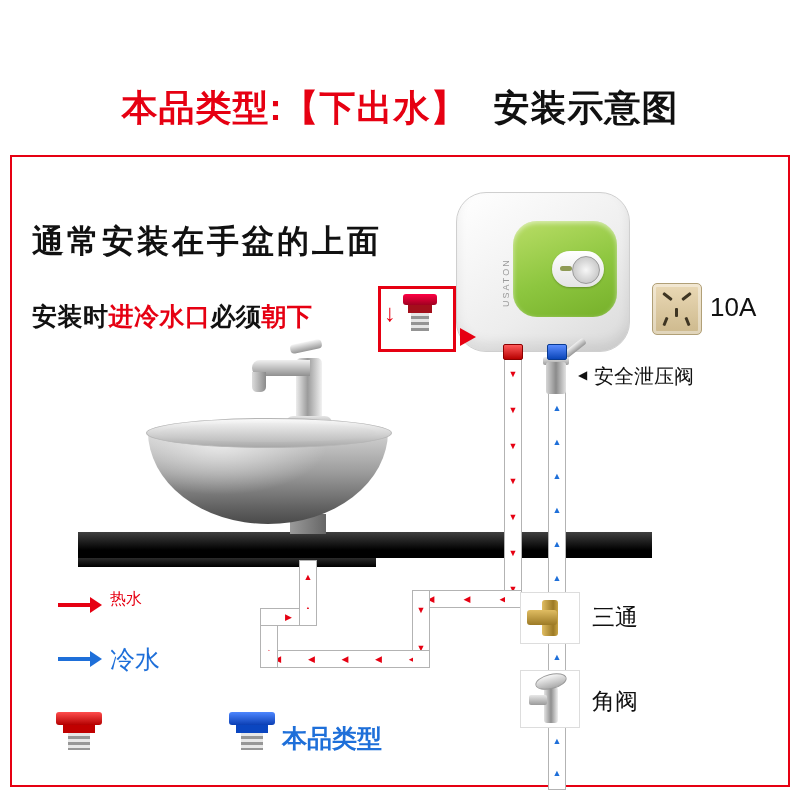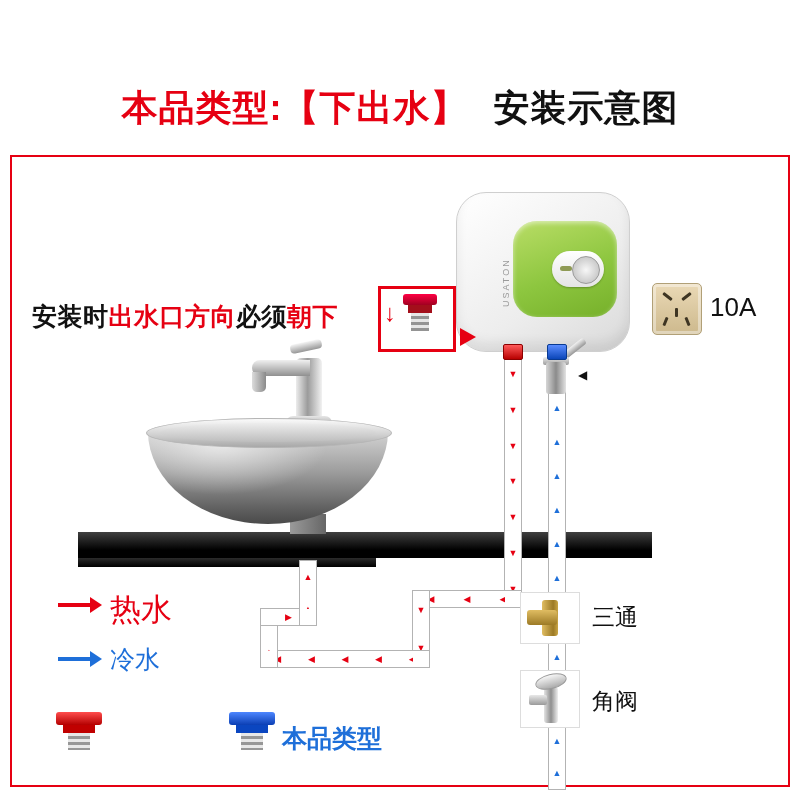--- a/index.html
+++ b/index.html
@@ -144,21 +144,21 @@
   .leg-arrow{position:absolute;width:48px;height:16px;z-index:7;}
   .leg-arrow .line{position:absolute;left:0;top:6px;width:34px;height:4px;}
   .leg-arrow .head{position:absolute;left:32px;top:0;width:0;height:0;
                    border-top:8px solid transparent;border-bottom:8px solid transparent;}
   .leg-arrow.hot .line{background:var(--hot,#e60012);}
   .leg-arrow.hot .head{border-left:12px solid var(--hot,#e60012);}
   .leg-arrow.cold .line{background:var(--cold,#1e6fd9);}
   .leg-arrow.cold .head{border-left:12px solid var(--cold,#1e6fd9);}
   .leg-hot-arrow{left:58px;top:597px;}
   .leg-cold-arrow{left:58px;top:651px;}
-  .leg-hot-label{position:absolute;left:110px;top:589px;font-size:31px;
+  .leg-hot-label{position:absolute;left:110px;top:589px;font-size:16px;
                  color:var(--hot,#e60012);z-index:7;}
   .leg-cold-label{position:absolute;left:110px;top:643px;font-size:25px;
                   color:var(--cold,#1e6fd9);z-index:7;}
   .fit-icon{position:absolute;width:48px;height:44px;z-index:7;}
   .fi-cap{width:46px;height:13px;margin:0 auto;border-radius:3px;}
   .fi-mid{width:32px;height:8px;margin:0 auto;}
   .fi-thread{width:22px;height:17px;margin:0 auto;
              background:repeating-linear-gradient(180deg,#e8e8e8 0 3px,#979797 3px 6px);}
   .fit-icon.hot .fi-cap{background:linear-gradient(#ff4d4d,#b40000);}
   .fit-icon.hot .fi-mid{background:#c00000;}
@@ -175,22 +175,23 @@
 <body>
 
 <div class="stage">
 
   <div class="title">
     <span class="t-red">本品类型:【下出水】</span><span class="t-black">安装示意图</span>
   </div>
 
   <div class="frame"></div>
 
+  <div class="note-top">通常安装在手盆的上面</div>
   <div class="note-warning">
-    <span class="c-black">安装时</span><span class="c-red">出水口方向</span><span class="c-black">必须</span><span class="c-red">朝下</span>
+    <span class="c-black">安装时</span><span class="c-red">进冷水口</span><span class="c-black">必须</span><span class="c-red">朝下</span>
   </div>
 
   <div class="counter"></div>
   <div class="counter-edge"></div>
   <div class="bowl-foot"></div>
   <div class="faucet-body chrome"></div>
   <div class="faucet-spout"></div>
   <div class="faucet-tip"></div>
   <div class="faucet-handle"></div>
   <div class="faucet-base"></div>
@@ -277,20 +278,21 @@
     <span class="sk sk3"></span>
     <span class="sk sk4"></span>
     <span class="sk sk5"></span>
   </div>
   <div class="socket-label">10A</div>
 
   <div class="sv-handle"></div>
   <div class="sv-nut"></div>
   <div class="sv-body"></div>
   <div class="sv-pointer">◀</div>
+  <div class="sv-label">安全泄压阀</div>
 
   <div class="callout">
     <div class="co-down">↓</div>
     <div class="co-cap"></div>
     <div class="co-collar"></div>
     <div class="co-thread"></div>
   </div>
   <div class="co-pointer"></div>
 
   <div class="part-box tee-box">

